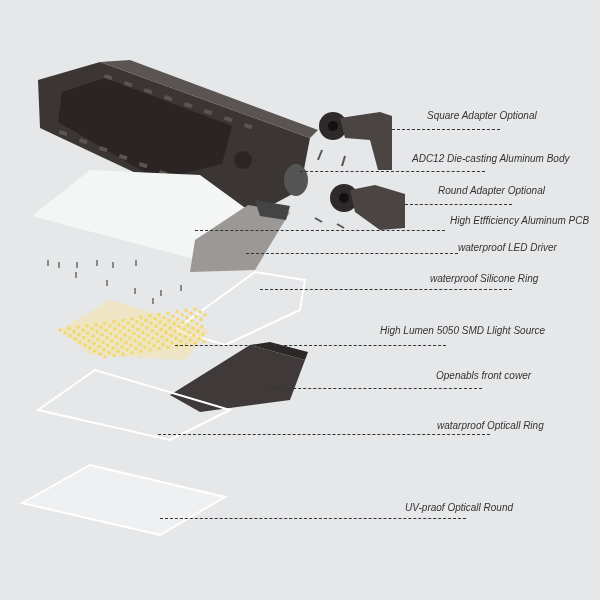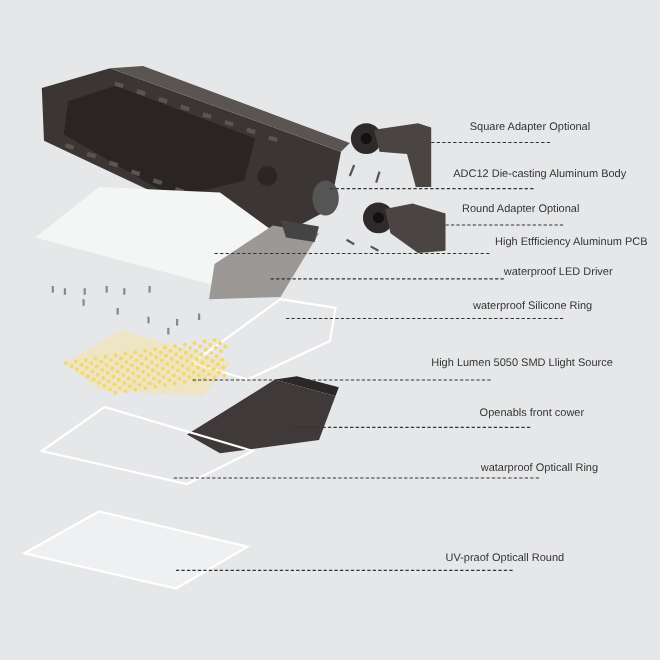--- a/index.html
+++ b/index.html
@@ -1,18 +1,18 @@
 <!DOCTYPE html>
 <html><head>
 <meta charset="utf-8">
 <style>
   html, body { margin:0; padding:0; }
   body { width:600px; height:600px; background:#e6e7e9; position:relative; overflow:hidden;
          font-family:"Liberation Sans", sans-serif; }
-  .label { position:absolute; font-size:10px; color:#333; white-space:nowrap; }
+  .label { position:absolute; font-size:10px; color:#333; white-space:nowrap;font-style:italic; }
   .leader { position:absolute; height:0; border-top:1px dashed #333; }
   svg { position:absolute; left:0; top:0; }
 </style>
 </head>
 <body>
 
 <svg width="600" height="600">
 
   <g>
     <polygon points="38,80 100,62 310,138 300,190 240,222 40,128" fill="#3b3533"></polygon>
@@ -232,29 +232,29 @@
   <polygon points="38,410 95,370 230,410 170,440" fill="none" stroke="#fff" stroke-width="2"></polygon>
 
   <polygon points="22,503 90,465 225,497 160,535" fill="#eef0f1" stroke="#fff" stroke-width="2"></polygon>
 </svg>
 
 <div id="labels">
     <div class="label" style="left: 427px; top: 110px;">Square Adapter Optional</div>
     <div class="leader" style="left: 392px; top: 129px; width: 108px;"></div>
     <div class="label" style="left: 412px; top: 153px; text-align: right;">ADC12 Die-casting Aluminum Body</div>
     <div class="leader" style="left: 300px; top: 171px; width: 185px;"></div>
-    <div class="label" style="left: 420px; top: 185px;">Round Adapter Optional</div>
+    <div class="label" style="left: 438px; top: 185px;">Round Adapter Optional</div>
     <div class="leader" style="left: 405px; top: 204px; width: 107px;"></div>
     <div class="label" style="left: 422px; top: 215px; margin-left: 28px;">High Etfficiency Aluminum PCB</div>
     <div class="leader" style="left: 195px; top: 230px; width: 250px;"></div>
     <div class="label" style="left: 458px; top: 242px;">waterproof LED Driver</div>
     <div class="leader" style="left: 246px; top: 253px; width: 212px;"></div>
     <div class="label" style="left: 430px; top: 273px;">waterproof Silicone Ring</div>
     <div class="leader" style="left: 260px; top: 289px; width: 252px;"></div>
-    <div class="label" style="left: 392px; top: 325px;">High Lumen 5050 SMD Llight Source</div>
+    <div class="label" style="left: 380px; top: 325px;">High Lumen 5050 SMD Llight Source</div>
     <div class="leader" style="left: 175px; top: 345px; width: 271px;"></div>
     <div class="label" style="left: 436px; top: 370px;">Openabls front cower</div>
     <div class="leader" style="left: 268px; top: 388px; width: 214px;"></div>
     <div class="label" style="left: 437px; top: 420px;">watarproof Opticall Ring</div>
     <div class="leader" style="left: 158px; top: 434px; width: 332px;"></div>
     <div class="label" style="left: 405px; top: 502px;">UV-praof Opticall Round</div>
     <div class="leader" style="left: 160px; top: 518px; width: 306px;"></div>
   </div>
 
 </body></html>

